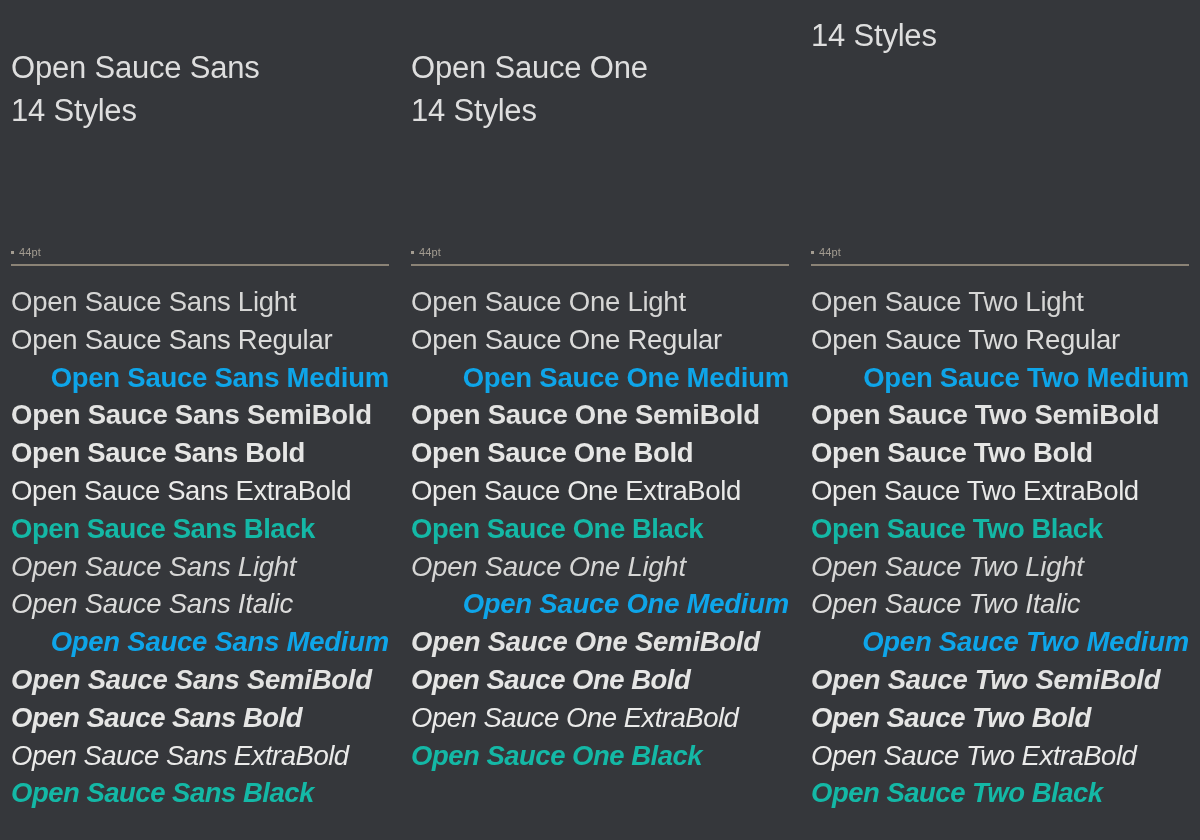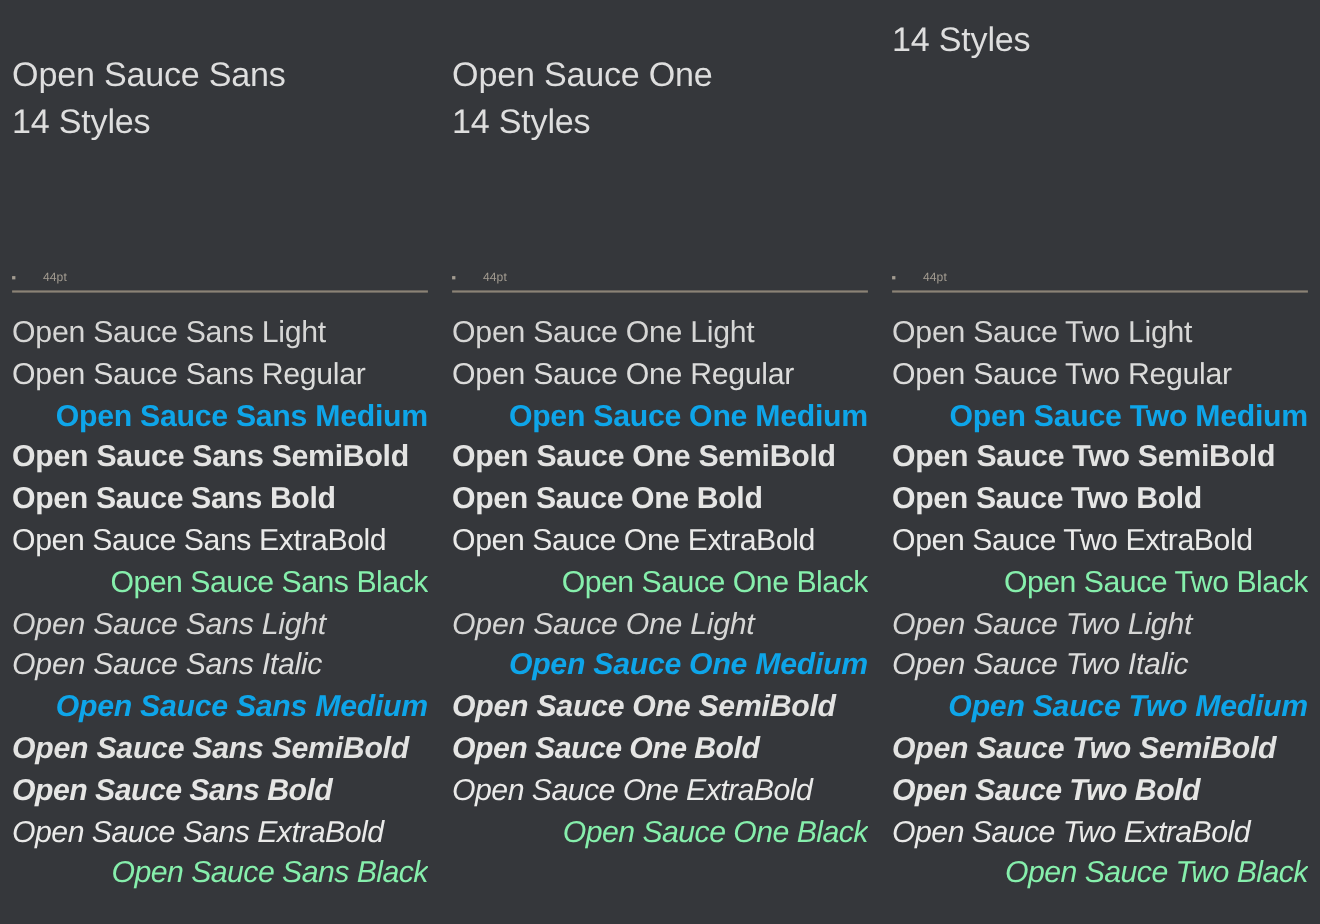--- a/index.html
+++ b/index.html
@@ -83,21 +83,20 @@
     display: block;
     flex: 0 0 auto;
   }
   .size-label {
     font-family: "Liberation Sans", sans-serif;
     font-size: 11px;
     font-weight: 400;
     letter-spacing: 0.1px;
     color: #a39c91;
     line-height: 13px;
-    margin-left: 20px;
   }
   .size-rule {
     height: 2px;
     width: 100%;
     background: #8b8376;
   }
 
   
   .specimen-list {
     position: absolute;
@@ -116,21 +115,21 @@
     overflow: hidden;
   }
 
   
   .w-light      { font-weight: 300; color: #d6d6d5; }
   .w-regular    { font-weight: 400; color: #dcdcdb; }
   .w-medium     { font-weight: 700; color: #0ea5e9; text-align: right; }
   .w-semibold   { font-weight: 700; color: #e3e3e2; }
   .w-bold       { font-weight: 700; color: #e6e6e5; letter-spacing: -0.35px; }
   .w-extrabold  { font-weight: 400; color: #eaeae9; letter-spacing: -0.4px; }
-  .w-black      { font-weight: 400; color: #86efac; letter-spacing: -0.45px; text-align: right; }
+  .w-black      { font-weight: 700; color: #14b8a6; letter-spacing: -0.45px; }
 
   .is-italic { font-style: italic; }
 
   
   .w-bold.is-italic,
   .w-extrabold.is-italic,
   .w-black.is-italic { letter-spacing: -0.5px; }
 </style>
 </head>
 <body>

